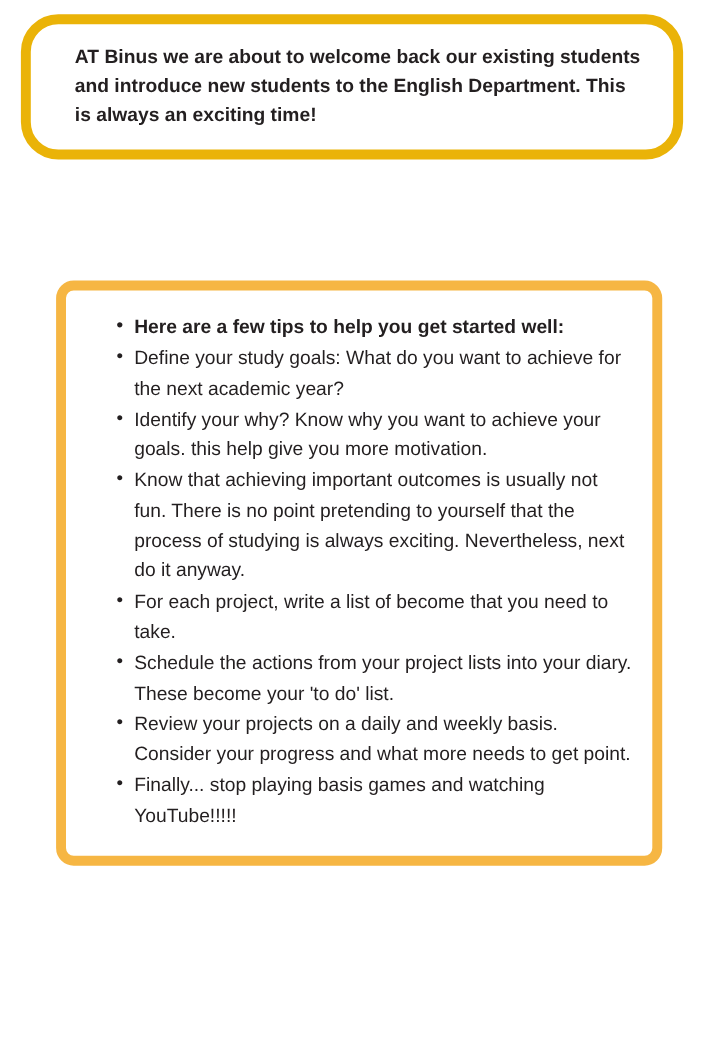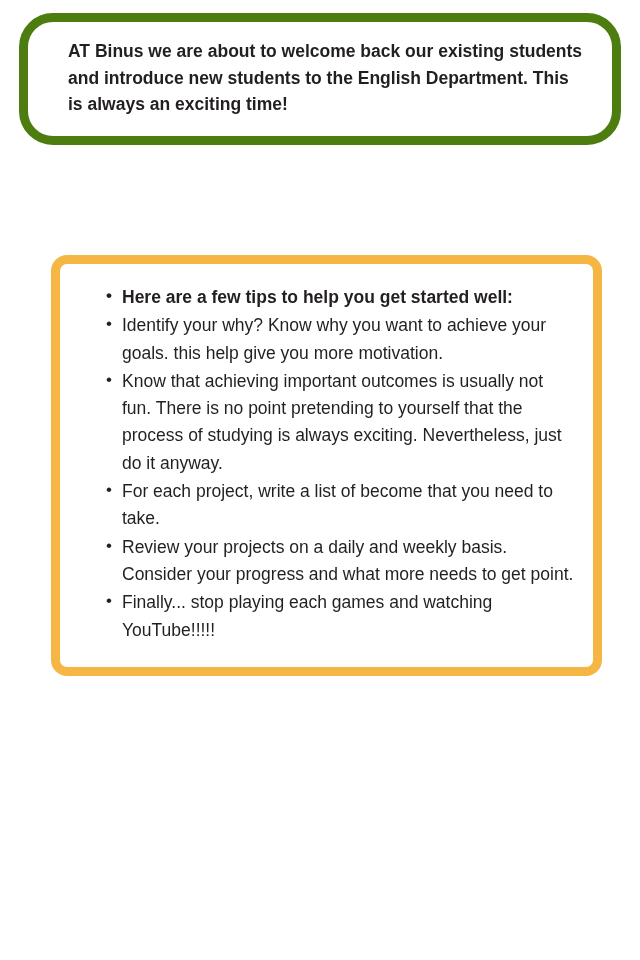--- a/index.html
+++ b/index.html
@@ -21,21 +21,21 @@
     box-sizing: border-box;
   }
 
   
   .intro-card {
     position: absolute;
     left: 19px;
     top: 13px;
     width: 602px;
     box-sizing: border-box;
-    border: 9px solid #4d7c0f;
+    border: 9px solid #eab308;
     border-radius: 34px;
     background: #ffffff;
     padding: 16px 26px 18px 40px;
   }
   .intro-para {
     font-size: 17.5px;
     font-weight: bold;
     line-height: 1.52;
     margin: 0;
     color: #231f20;
@@ -87,21 +87,23 @@
 
 <div class="page">
 
   <section class="intro-card">
     <p class="intro-para">AT Binus we are about to welcome back our existing students and introduce new students to the English Department. This is always an exciting time!</p>
   </section>
 
   <section class="tips-card">
     <ul class="tips-list">
       <li class="strong">Here are a few tips to help you get started well:</li>
+      <li>Define your study goals: What do you want to achieve for the next academic year?</li>
       <li>Identify your why? Know why you want to achieve your goals. this help give you more motivation.</li>
-      <li>Know that achieving important outcomes is usually not fun. There is no point pretending to yourself that the process of studying is always exciting. Nevertheless, just do it anyway.</li>
+      <li>Know that achieving important outcomes is usually not fun. There is no point pretending to yourself that the process of studying is always exciting. Nevertheless, next do it anyway.</li>
       <li>For each project, write a list of become that you need to take.</li>
+      <li>Schedule the actions from your project lists into your diary. These become your 'to do' list.</li>
       <li>Review your projects on a daily and weekly basis. Consider your progress and what more needs to get point.</li>
-      <li>Finally... stop playing each games and watching YouTube!!!!!</li>
+      <li>Finally... stop playing basis games and watching YouTube!!!!!</li>
     </ul>
   </section>
 
 </div>
 
 </body></html>

